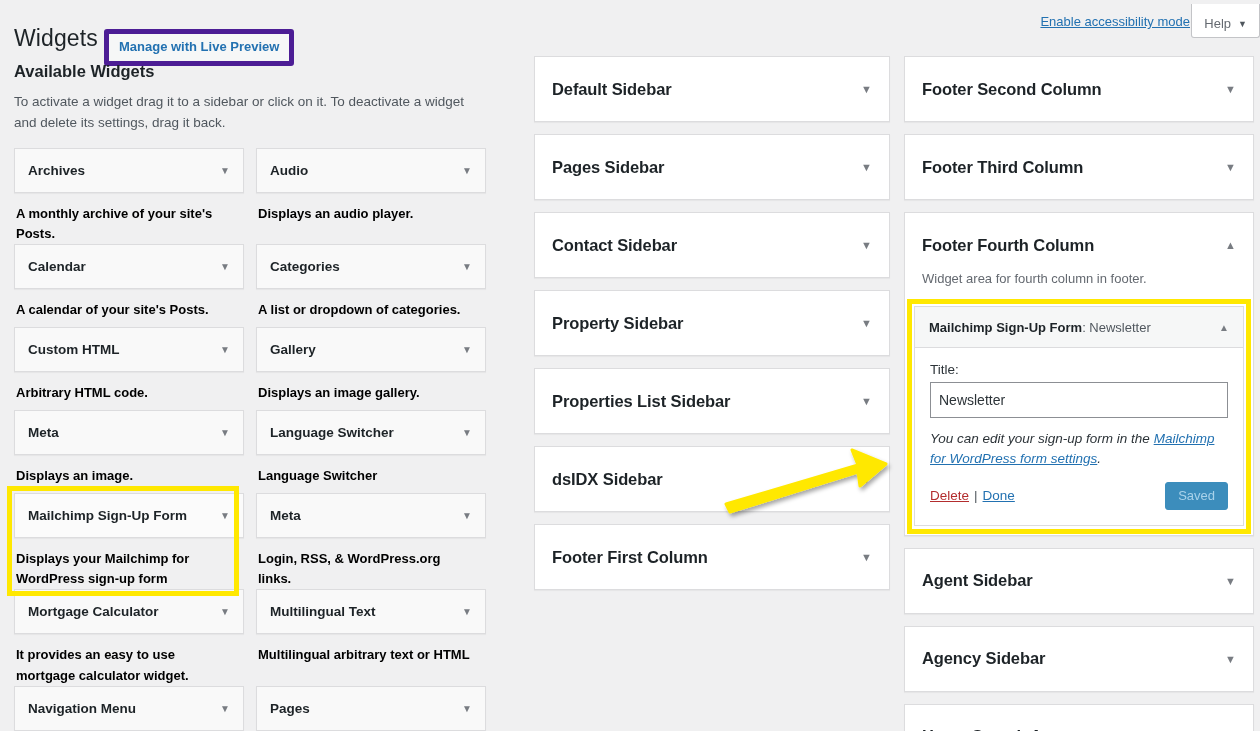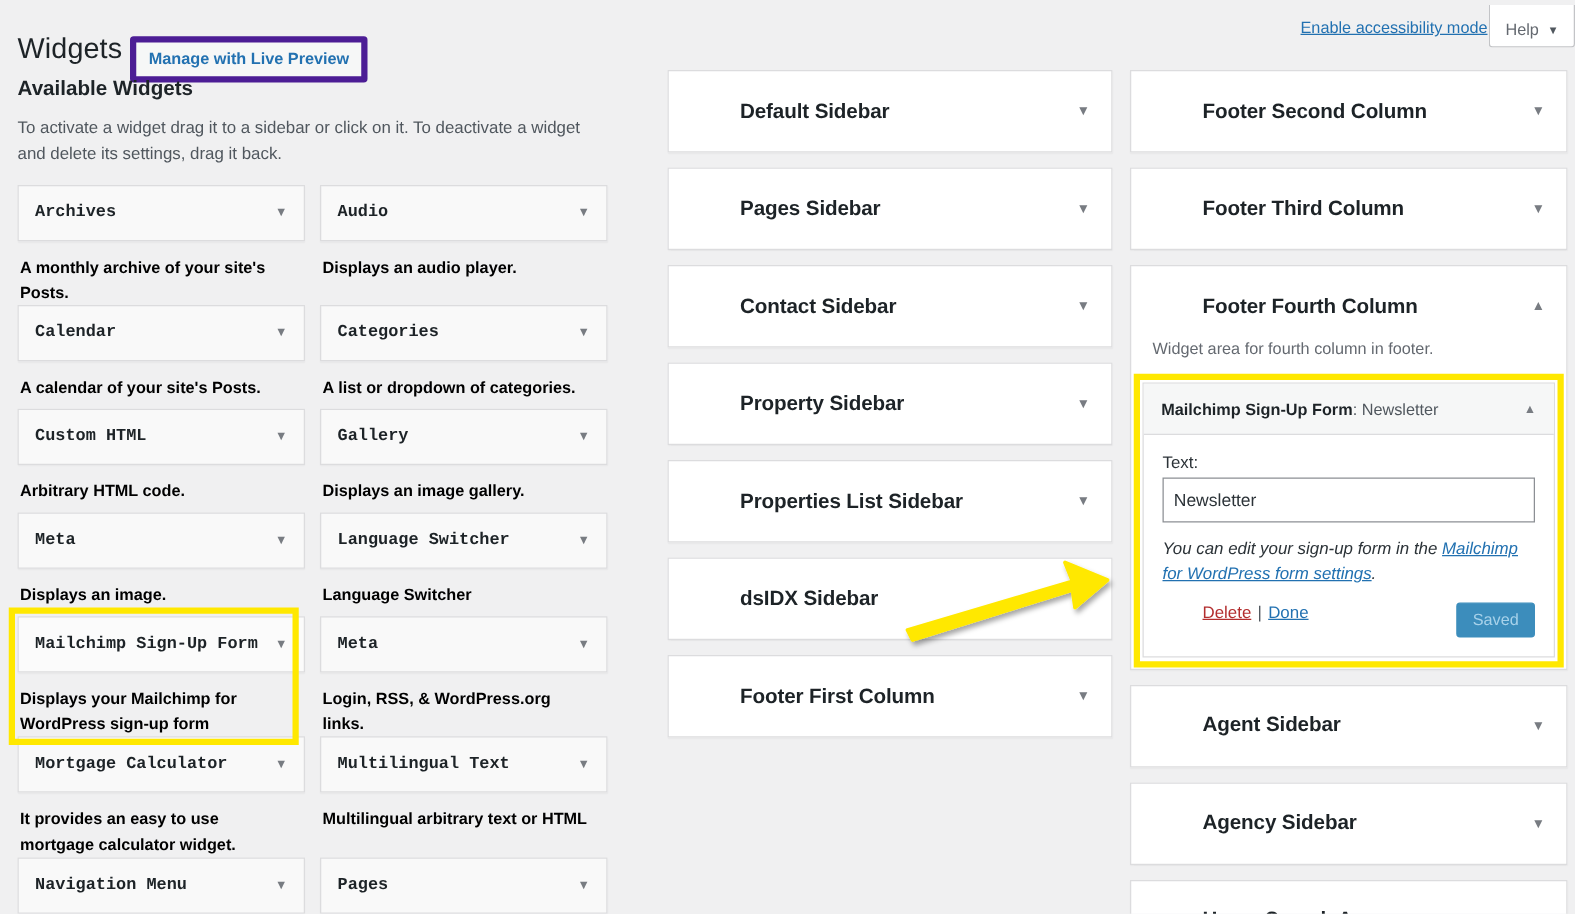--- a/index.html
+++ b/index.html
@@ -45,21 +45,21 @@
 
   .widget-grid { display: flex; flex-wrap: wrap; }
   .widget-cell { width: 242px; }
   .widget-cell-inner { margin-right: 12px; position: relative; }
   .widget-box {
     background: #f9f9f9; border: 1px solid #dcdcde;
     box-shadow: 0 1px 1px rgba(0,0,0,0.04);
     height: 45px; display: flex; align-items: center;
     padding: 0 13px; cursor: move;
   }
-  .widget-box .wname { font-size: 13.5px; font-weight: bold; color: #1d2327; flex: 1; font-family: Liberation Mono, monospace; }
+  .widget-box .wname { font-size: 13.5px; font-weight: bold; color: #1d2327; flex: 1; }
   .widget-box .caret { color: #787c82; font-size: 10px; padding-left: 6px; }
   .widget-desc {
     font-size: 13px; color: #000000; line-height: 1.55;
     padding: 11px 13px 0 2px; min-height: 38px; font-weight: bold;
   }
   .widget-cell.hl .widget-box { background: #fbfbfb; }
   .hl-ring {
     position: absolute; left: -7px; top: -7px; right: 5px; bottom: -7px;
     border: 5px solid #ffe800; pointer-events: none; z-index: 5;
   }
@@ -68,21 +68,21 @@
   .mid-col { position: absolute; left: 534px; top: 56px; width: 356px; }
   .right-col { position: absolute; left: 904px; top: 56px; width: 350px; }
 
   .sidebar-box {
     background: #fff; border: 1px solid #dcdcde;
     box-shadow: 0 1px 1px rgba(0,0,0,0.04);
     margin-bottom: 12px;
   }
   .sidebar-head {
     height: 64px; display: flex; align-items: center;
-    padding: 0 17px; cursor: pointer; margin-left: 40px;
+    padding: 0 17px; cursor: pointer;
   }
   .sidebar-head .sname { font-size: 16.5px; font-weight: bold; color: #1d2327; flex: 1; letter-spacing: -0.1px; }
   .sidebar-head .caret { color: #787c82; font-size: 11px; }
   .sidebar-sub { font-size: 13px; color: #646970; padding: 0 17px 12px 17px; margin-top: -6px; }
 
   
   .area-body { padding: 8px 9px 9px 9px; position: relative; }
   .area-hl-ring {
     position: absolute; left: 2px; top: 1px; right: 2px; bottom: 1px;
     border: 5px solid #ffe800; pointer-events: none; z-index: 6;
@@ -102,21 +102,21 @@
   .field-input {
     width: 100%; height: 36px; border: 1px solid #8c8f94; border-radius: 0;
     padding: 0 8px; font-size: 14px; color: #2c3338;
     font-family: "Liberation Sans", sans-serif; background: #fff;
   }
   .help-italic {
     font-style: italic; font-size: 13.5px; color: #2c3338;
     line-height: 1.5; margin-top: 11px;
   }
   .help-italic a { color: #2271b1; text-decoration: underline; }
-  .pw-footer { display: flex; align-items: flex-start; margin-top: 12px; margin-left: 32px; }
+  .pw-footer { display: flex; align-items: center; margin-top: 12px; }
   .pw-footer a.del { color: #b32d2e; text-decoration: underline; font-size: 13.5px; }
   .pw-footer a.done { color: #2271b1; text-decoration: underline; font-size: 13.5px; }
   .pw-footer .sep { color: #50575e; font-size: 13.5px; padding: 0 5px; }
   .saved-btn {
     margin-left: auto; background: #3c8dbc; color: #a8d2ea;
     border: 1px solid #3c8dbc; border-radius: 3px;
     font-size: 13px; padding: 5px 12px 6px; cursor: default;
     font-family: "Liberation Sans", sans-serif;
   }
 
@@ -343,21 +343,21 @@
       <div class="area-body">
         <div class="area-hl-ring"></div>
 
         <div class="placed-widget">
           <div class="placed-head">
             <span class="pw-title">Mailchimp Sign-Up Form</span>
               <span class="pw-sub">: Newsletter</span>
             <span class="caret">▲</span>
           </div>
           <div class="placed-body">
-            <div class="field-label">Text:</div>
+            <div class="field-label">Title:</div>
             <input class="field-input" type="text" value="Newsletter" style="">
             <div class="help-italic">
               <span>You can edit your sign-up form in the </span><a href="#">Mailchimp for WordPress form settings</a><span>.</span>
             </div>
             <div class="pw-footer">
               <a class="del" href="#">Delete</a>
               <span class="sep">|</span>
               <a class="done" href="#">Done</a>
               <button class="saved-btn">Saved</button>
             </div>

